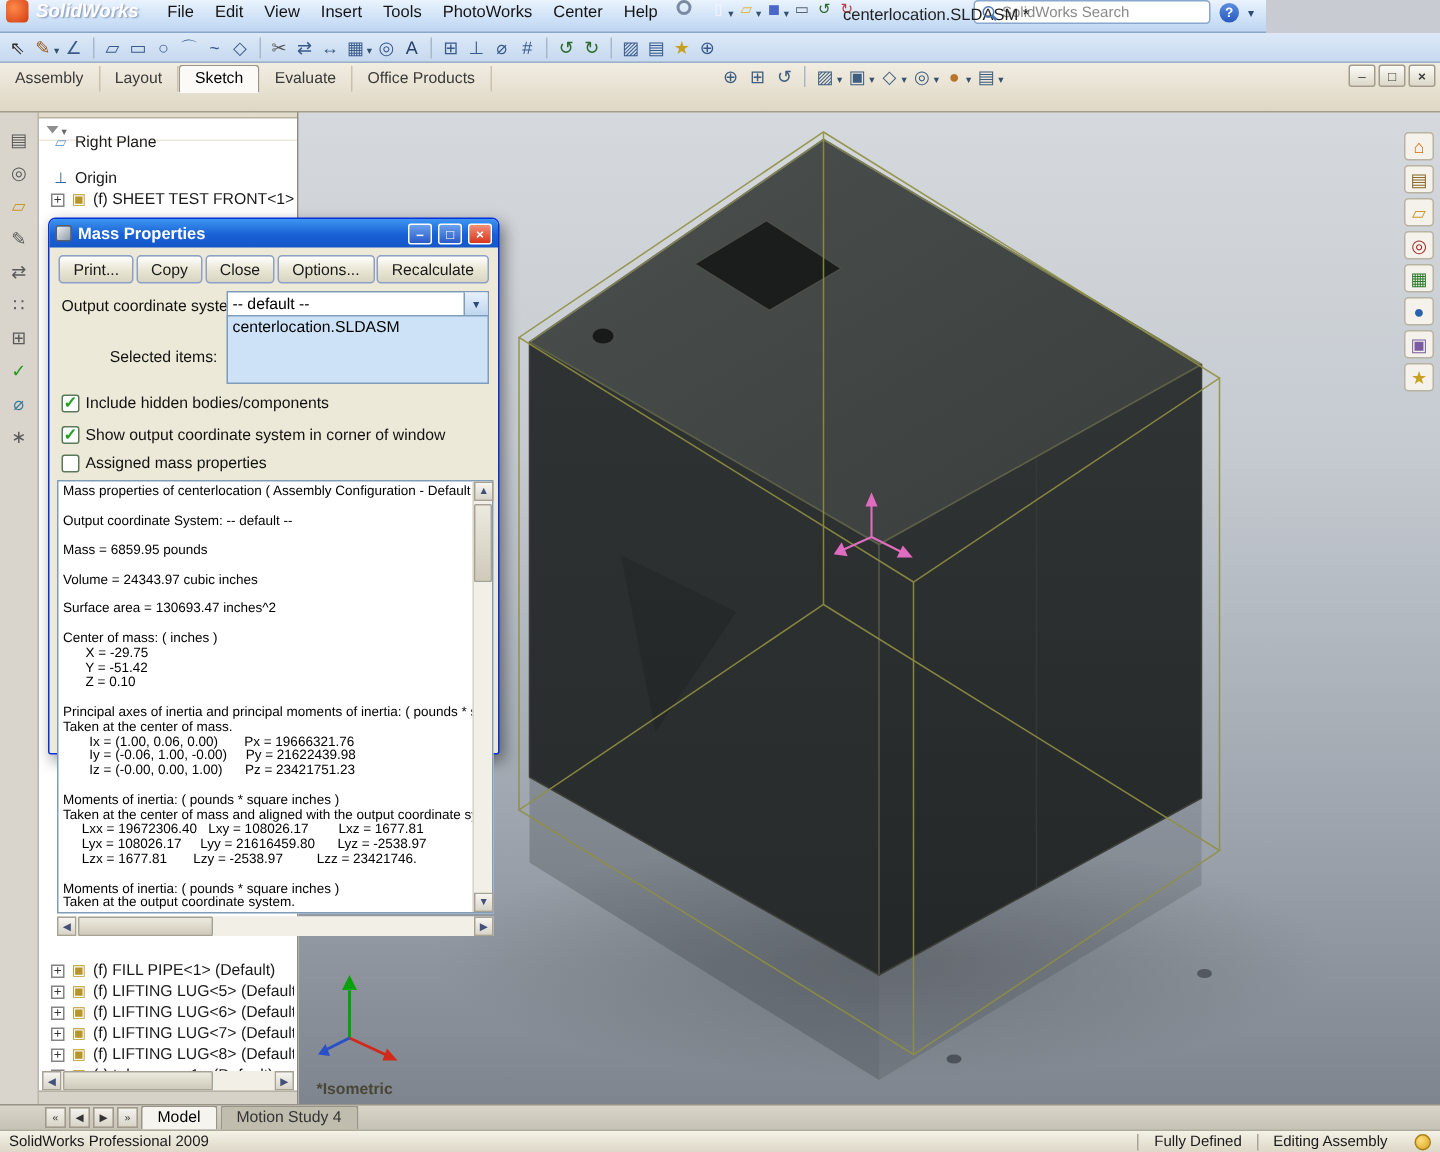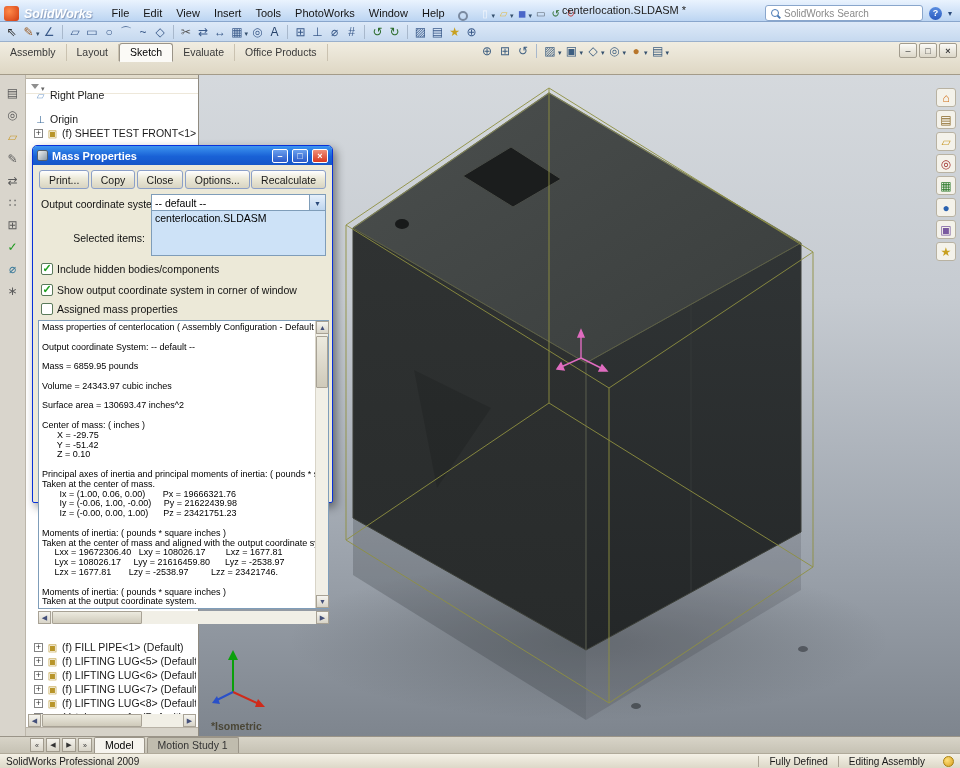--- a/index.html
+++ b/index.html
@@ -1,21 +1,21 @@
 <!DOCTYPE html>
 <html><head>
 <meta charset="utf-8">
 <style>
   *{margin:0;padding:0;box-sizing:border-box}
   html,body{width:960px;height:768px;overflow:hidden}
   body{font-family:"Liberation Sans",sans-serif;-webkit-user-select:none;user-select:none}
   #app{position:relative;width:960px;height:768px;background:#c8ccd2;overflow:hidden}
 
   
-  .titlebar{position:absolute;left:0;top:0;width:960px;height:22px;background:linear-gradient(180deg,#eaf3fe,#bcd5f2);border-bottom:1px solid #89a6cc;display:flex;align-items:flex-end;padding:0 4px;z-index:20}
+  .titlebar{position:absolute;left:0;top:0;width:844px;height:22px;background:linear-gradient(180deg,#eaf3fe,#bcd5f2);border-bottom:1px solid #89a6cc;display:flex;align-items:flex-start;padding:0 4px;z-index:20}
   .logo{width:15px;height:15px;border-radius:3px;background:radial-gradient(circle at 35% 35%,#ff8a4a,#d03a10);flex:none}
   .appname{color:#fff;font-weight:bold;font-style:italic;font-size:12.5px;margin:0 12px 0 5px;text-shadow:1px 1px 1px rgba(10,30,80,.35)}
   .menu{padding:2px 7px;font-size:11px;color:#141414;border-radius:2px;cursor:default;white-space:nowrap}
   .pin{width:10px;height:10px;border-radius:50%;border:2px solid #7a8aa0;margin:0 6px;flex:none}
   .qicons{display:flex;align-items:center;margin-left:4px}
   .doctitle{position:absolute;left:562px;top:4px;font-size:11px;color:#222;white-space:nowrap}
   .searchwrap{margin-left:auto;display:flex;align-items:center;gap:6px;margin-right:4px}
   .searchbox{width:158px;height:16px;background:#fff;border:1px solid #89a6cc;border-radius:3px;display:flex;align-items:center;padding:0 5px;gap:5px}
   .mag{width:8px;height:8px;border:1.5px solid #4a7ab5;border-radius:50%;position:relative;flex:none}
   .mag::after{content:"";position:absolute;width:4px;height:1.5px;background:#4a7ab5;transform:rotate(45deg);right:-3px;bottom:-1px}
@@ -129,21 +129,21 @@
 
   <div class="titlebar">
     <div class="logo"></div>
     <span class="appname">SolidWorks</span>
     <span class="menu">File</span>
     <span class="menu">Edit</span>
     <span class="menu">View</span>
     <span class="menu">Insert</span>
     <span class="menu">Tools</span>
     <span class="menu">PhotoWorks</span>
-    <span class="menu">Window</span>
+    <span class="menu">Center</span>
     <span class="menu">Help</span>
     <span class="pin"></span>
     <div class="qicons">
         <span class="ic" style="color: rgb(244, 247, 252);">▯</span>
         <span class="dd">▾</span>
         <span class="ic" style="color: rgb(224, 186, 72);">▱</span>
         <span class="dd">▾</span>
         <span class="ic" style="color: rgb(74, 102, 200);">◼</span>
         <span class="dd">▾</span>
         <span class="ic" style="color: rgb(90, 100, 112);">▭</span>
@@ -468,21 +468,21 @@
       <span class="sbtn sb-right"></span>
     </div>
   </div>
 
   <div class="doctabs">
     <span class="nav nb1"></span>
     <span class="nav nb2"></span>
     <span class="nav nb3"></span>
     <span class="nav nb4"></span>
     <span class="dtab active">Model</span>
-    <span class="dtab">Motion Study 1</span>
+    <span class="dtab">Motion Study 4</span>
   </div>
 
   <div class="statusbar">
     <span>SolidWorks Professional 2009</span>
     <span class="sbspacer"></span>
     <span class="sbcell">Fully Defined</span>
     <span class="sbcell">Editing Assembly</span>
     <span class="sbicon"></span>
   </div>
 

